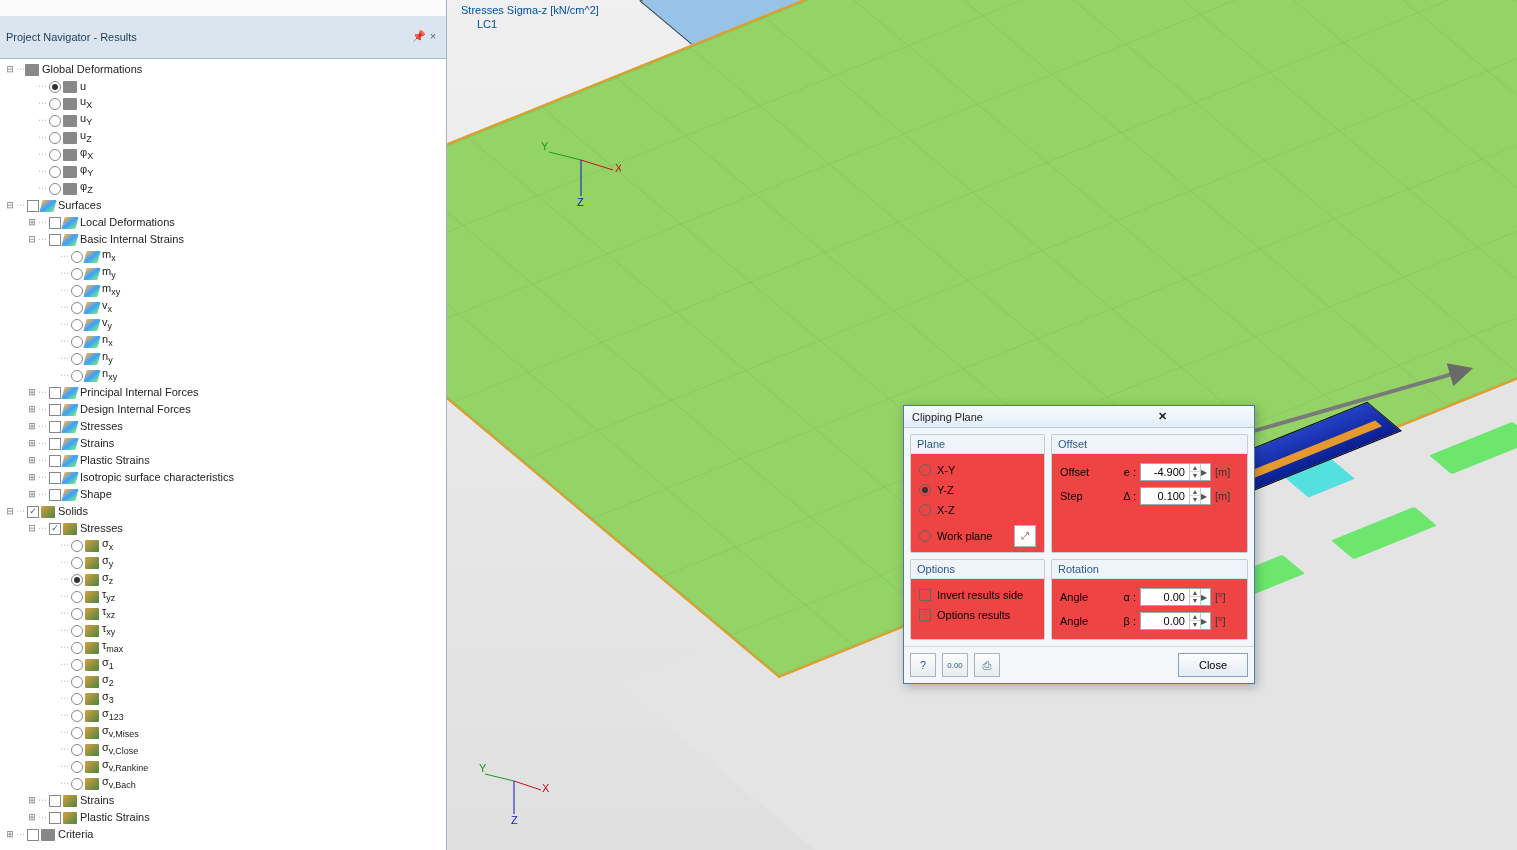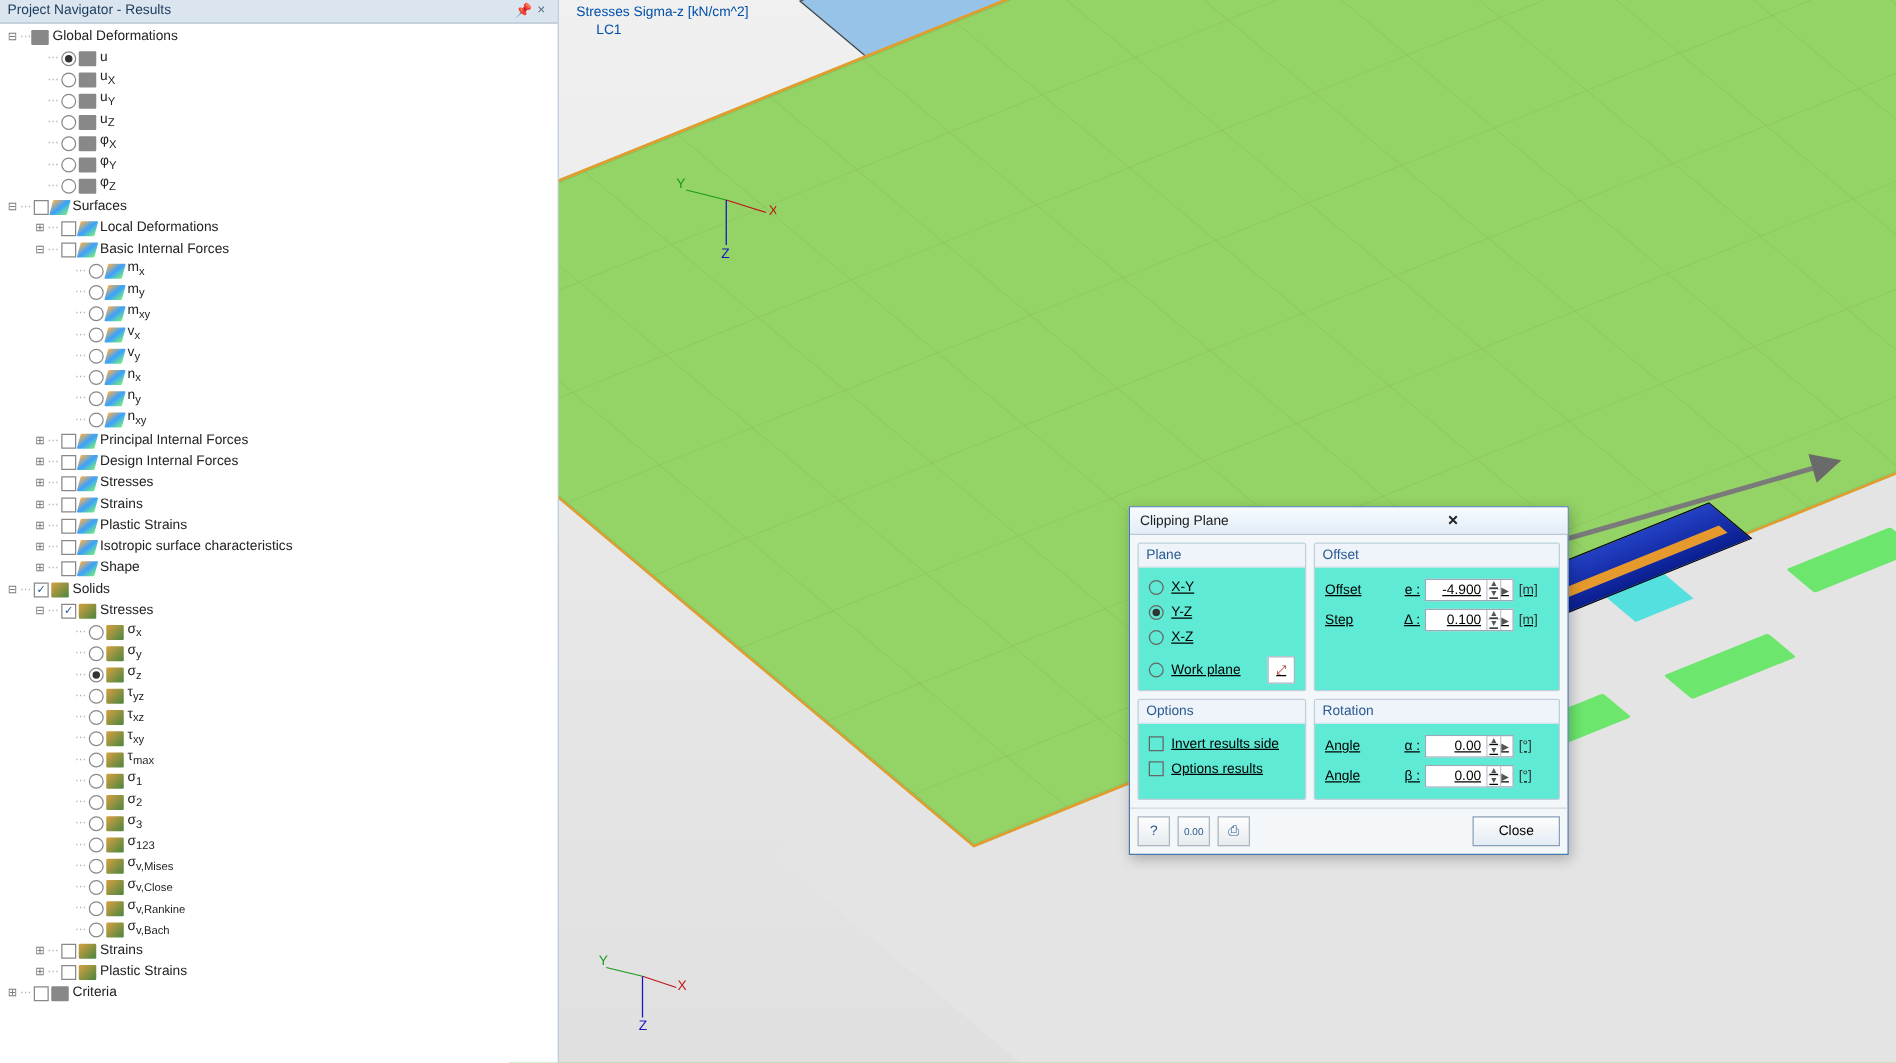--- a/index.html
+++ b/index.html
@@ -1,20 +1,20 @@
 <!DOCTYPE html>
 <html><head>
 <meta charset="utf-8">
 <style>
 * { box-sizing: border-box; margin: 0; padding: 0; font-family: "Segoe UI", Tahoma, sans-serif; font-size: 11px; }
 body { width: 1517px; height: 850px; display: flex; background: #e8e8e8; overflow: hidden; }
 
 
 .navigator { width: 447px; height: 100%; background: #fbfbfb; border-right: 1px solid #9fb5cc; display: flex; flex-direction: column; }
-.nav-header { background: #dae5f0; border-bottom: 1px solid #a7b8cb; padding: 2px 6px; display: flex; align-items: flex-start; }
+.nav-header { background: #dae5f0; border-bottom: 1px solid #a7b8cb; padding: 14px 6px; display: flex; align-items: center; margin-top: 16px; }
 .nav-title { flex: 1; color: #1a3a5a; }
 .nav-title .dash { font-weight: normal; }
 .nav-pinclose { display: flex; gap: 0; }
 .nav-pinclose span { width: 14px; height: 14px; text-align: center; color: #5a6a7a; cursor: pointer; }
 .tree { flex: 1; overflow: auto; padding: 2px 0; background: #fff; }
 .tree-row { display: flex; align-items: center; height: 17px; line-height: 17px; white-space: nowrap; }
 .toggle { width: 12px; text-align: center; color: #7a7a7a; cursor: pointer; user-select: none; font-size: 9px; }
 .toggle.empty { visibility: hidden; }
 .dots { color: #b0b0b0; font-size: 9px; letter-spacing: -1px; margin-right: 1px; }
 .chk { width: 12px; height: 12px; border: 1px solid #888; margin: 0 2px; display: inline-flex; align-items: center; justify-content: center; font-size: 9px; color: #2a5aa0; }
@@ -50,23 +50,23 @@
 
 .axis-main { position: absolute; left: 94px; top: 130px; }
 .axis-corner { position: absolute; left: 32px; bottom: 24px; }
 
 
 .dialog { position: absolute; left: 456px; top: 405px; width: 352px; background: #f4f7fa; border: 1px solid #4a7aac; box-shadow: 2px 3px 10px rgba(0,0,0,.25); }
 .dlg-title { background: linear-gradient(#f7fbff,#e2edf7); border-bottom: 1px solid #b8c8da; padding: 4px 8px; display: flex; align-items: center; }
 .dlg-title span { flex:1; color: #222; }
 .dlg-close { width: 16px; text-align: center; color: #333; cursor: pointer; font-weight: bold; }
 .dlg-body { padding: 6px; display: grid; grid-template-columns: 1fr 1.15fr; gap: 6px; }
-.group { border: 1px solid #c2ceda; border-radius: 2px; background: #5eead4; }
+.group { border: 1px solid #c2ceda; border-radius: 2px; background: #ef4444; }
 .group-title { color: #2a5a90; padding: 3px 6px; border-bottom: 1px solid #d8e2ec; background: #eef4fa; }
-.group-body { padding: 6px 8px; text-decoration: underline; }
+.group-body { padding: 6px 8px; }
 .rb-row { display: flex; align-items: center; height: 20px; }
 .rb { width: 12px; height: 12px; border: 1px solid #666; border-radius: 50%; margin-right: 6px; display: inline-flex; align-items:center; justify-content:center; }
 .rb.sel::after { content:""; width:6px; height:6px; border-radius:50%; background:#333; }
 .cb { width: 12px; height: 12px; border: 1px solid #666; margin-right: 6px; display:inline-block; }
 .field-row { display: flex; align-items: center; height: 24px; gap: 4px; }
 .field-row .lbl { width: 50px; }
 .field-row .sym { width: 22px; text-align: right; }
 .spinner { display: flex; border: 1px solid #9aaabb; background: #fff; }
 .spinner input { width: 48px; border: none; text-align: right; padding: 2px 4px; font-size: 11px; outline: none; }
 .spinner .spins { display: flex; flex-direction: column; border-left: 1px solid #c0c8d0; }
@@ -160,21 +160,21 @@
         <span class="dots">⋯</span>
         <span class="chk"></span>
         <span class="ico ico-surf"></span>
         <span class="label">Local Deformations</span>
       </div>
       <div class="tree-row" style="padding-left: 26px;">
         <span class="toggle">⊟</span>
         <span class="dots">⋯</span>
         <span class="chk"></span>
         <span class="ico ico-surf"></span>
-        <span class="label">Basic Internal Forces</span>
+        <span class="label">Basic Internal Strains</span>
       </div>
       <div class="tree-row" style="padding-left: 48px;">
         <span class="toggle empty"></span>
         <span class="dots">⋯</span>
         <span class="radio"></span>
         <span class="ico ico-surf"></span>
         <span class="label">m<span class="sub">x</span></span>
       </div>
       <div class="tree-row" style="padding-left: 48px;">
         <span class="toggle empty"></span>

